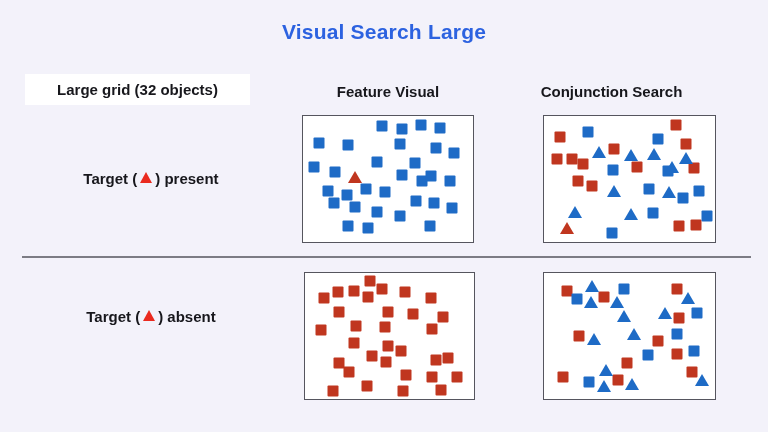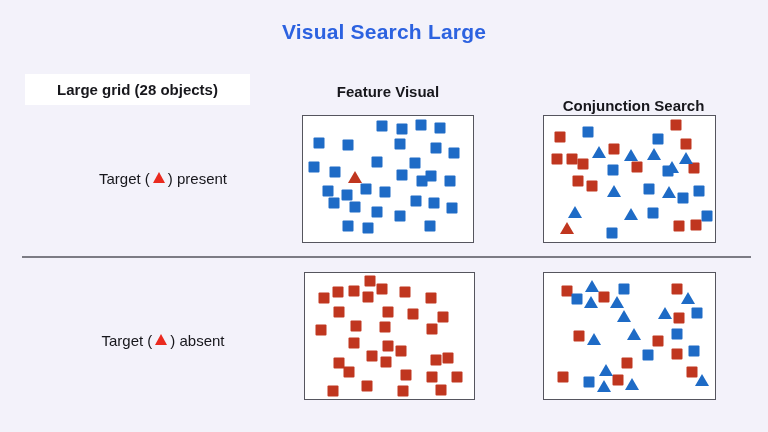--- a/index.html
+++ b/index.html
@@ -17,27 +17,27 @@
   .grid-label{
     position:absolute;left:25px;top:74px;width:225px;height:31px;
     background:#ffffff;display:flex;align-items:center;justify-content:center;
     font-size:15px;font-weight:bold;
   }
   .col-header{
     position:absolute;top:83px;height:20px;text-align:center;
     font-size:15px;font-weight:bold;
   }
   .col-header.feature{left:302px;width:172px;}
-  .col-header.conjunction{left:547px;width:173px;margin-top:14px;}
+  .col-header.conjunction{left:525px;width:173px;}
   .row-label{
     position:absolute;left:0;width:302px;text-align:center;
-    font-size:15px;font-weight:normal;white-space:nowrap;margin-left:12px;
+    font-size:15px;font-weight:bold;white-space:nowrap;
   }
   .row-label.present{top:170px;}
-  .row-label.absent{top:332px;}
+  .row-label.absent{top:308px;}
   .tri-inline{
     display:inline-block;width:0;height:0;margin:0 3px 1px 3px;
     border-left:6px solid transparent;border-right:6px solid transparent;
     border-bottom:11px solid var(--tri-label,#ea2a1f);
   }
   .panel{
     position:absolute;background:#ffffff;
     border:1px solid #55555e;box-sizing:border-box;
   }
   .panel.p1{left:302px;top:115px;width:172px;height:128px;}
@@ -56,21 +56,21 @@
     border-left:7px solid transparent;border-right:7px solid transparent;
     border-bottom:12px solid;}
   .shape.tri.c-blue{border-bottom-color:var(--blue,#1e6bc6);}
   .shape.tri.c-red{border-bottom-color:var(--red,#c0361f);}
 </style>
 </head>
 <body style="--accent: #2c62e0; --bg: #f3f2fa; --blue: #1e6bc6; --red: #c0361f; --tri-label: #ea2a1f;">
 
 <div class="page-title">Visual Search Large</div>
 
-<div class="grid-label">Large grid (28 objects)</div>
+<div class="grid-label">Large grid (32 objects)</div>
 
 <div class="col-header feature">Feature Visual</div>
 <div class="col-header conjunction">Conjunction Search</div>
 
 <div class="row-label present"><span>Target (</span><span class="tri-inline"></span><span>) present</span></div>
 
 <div class="row-label absent"><span>Target (</span><span class="tri-inline"></span><span>) absent</span></div>
 
 <div class="panel p1">
     <div class="shape sq c-blue" style="left: 46.2%; top: 7.8%;"></div>

